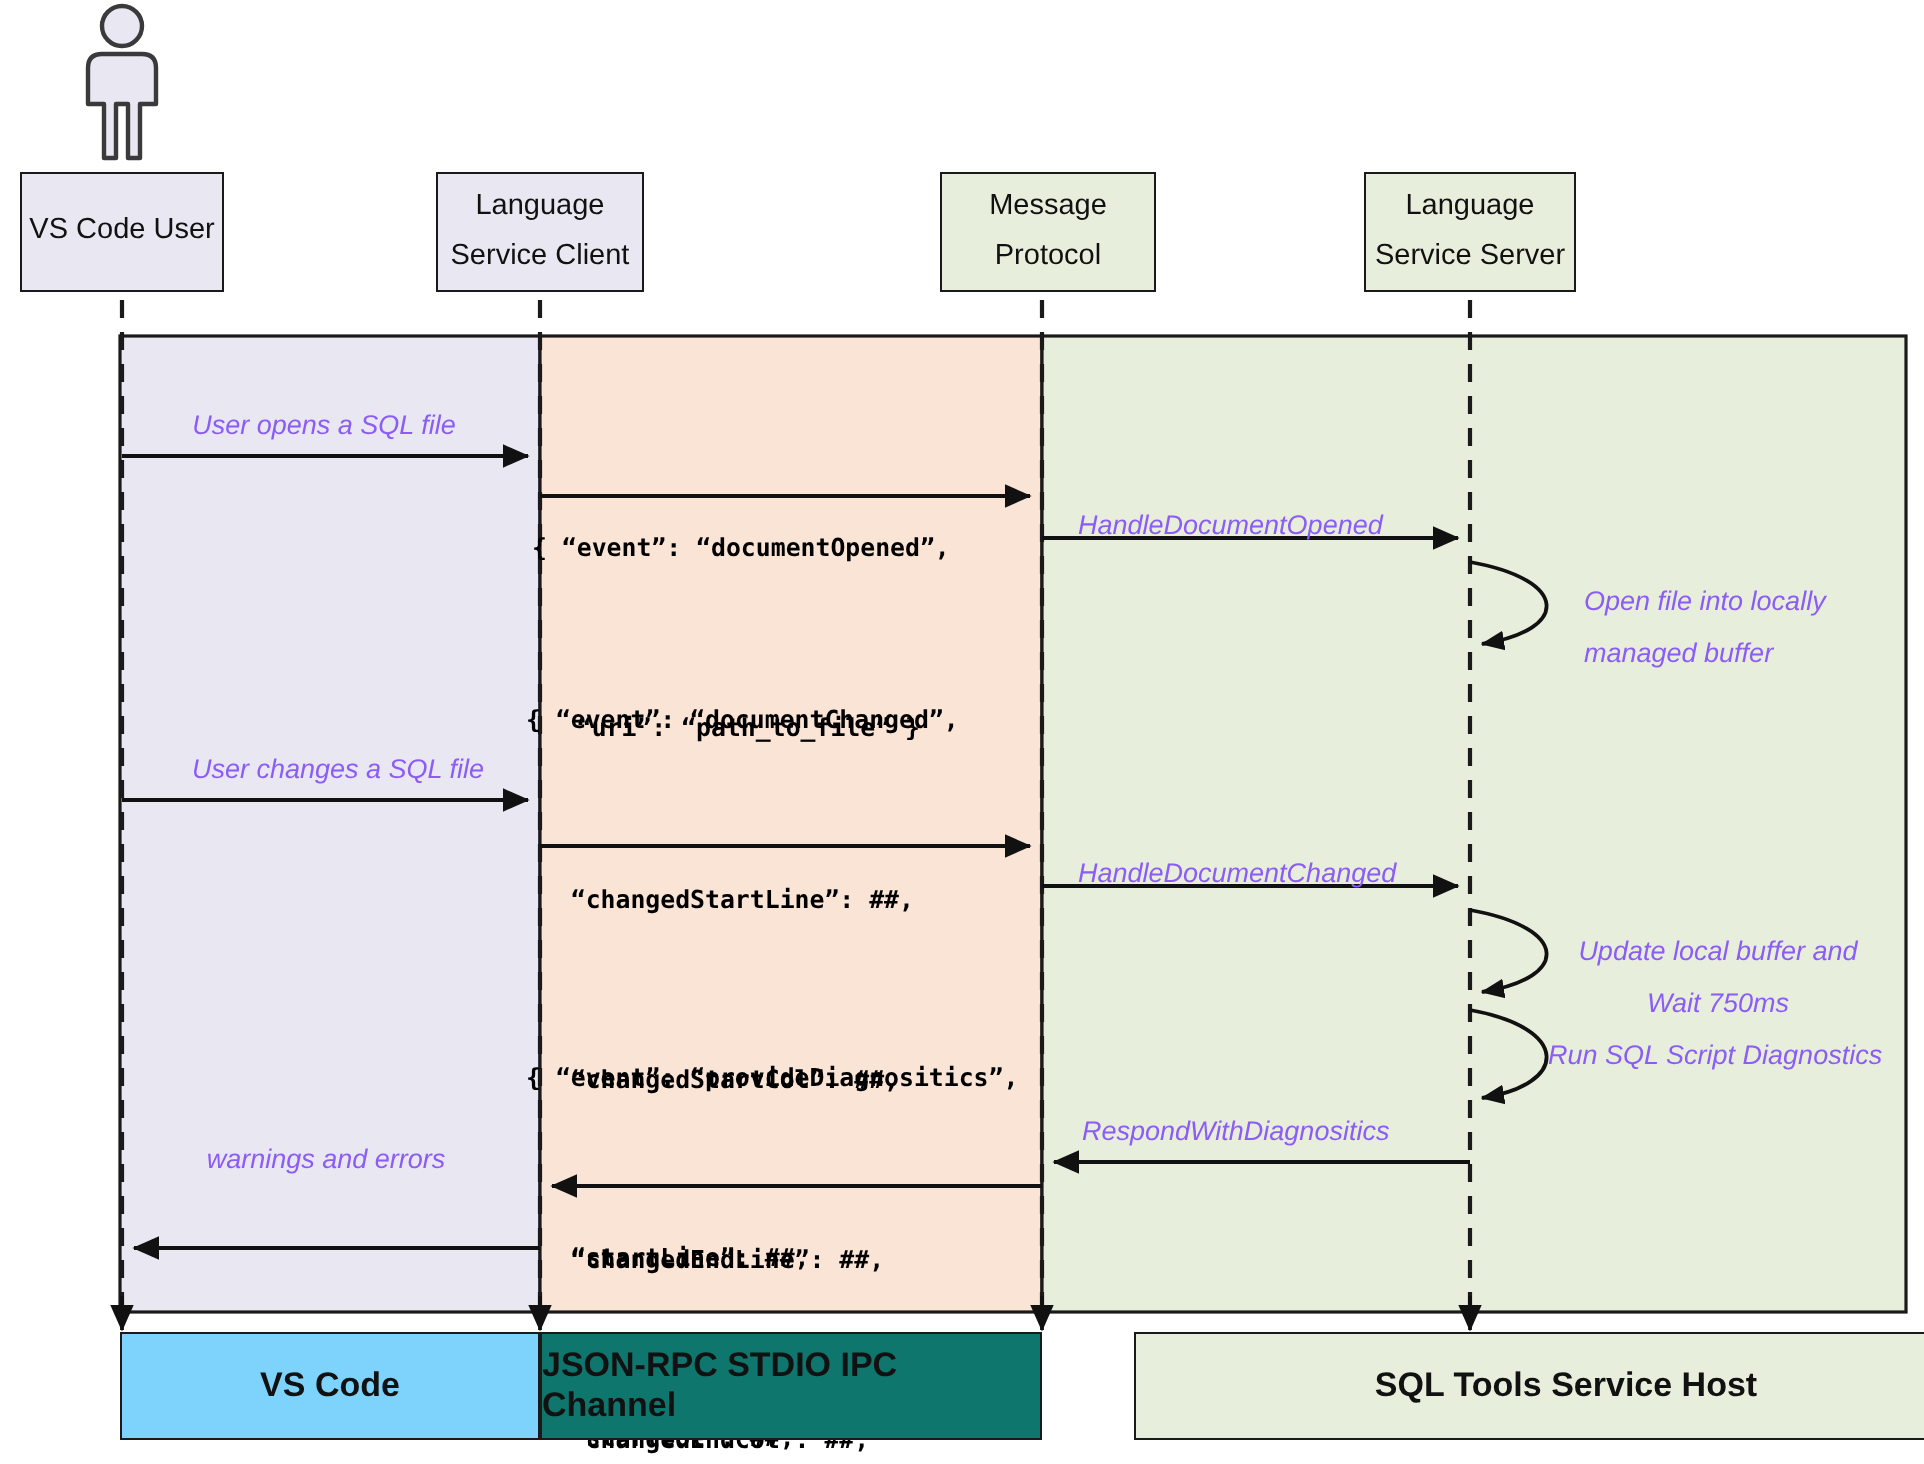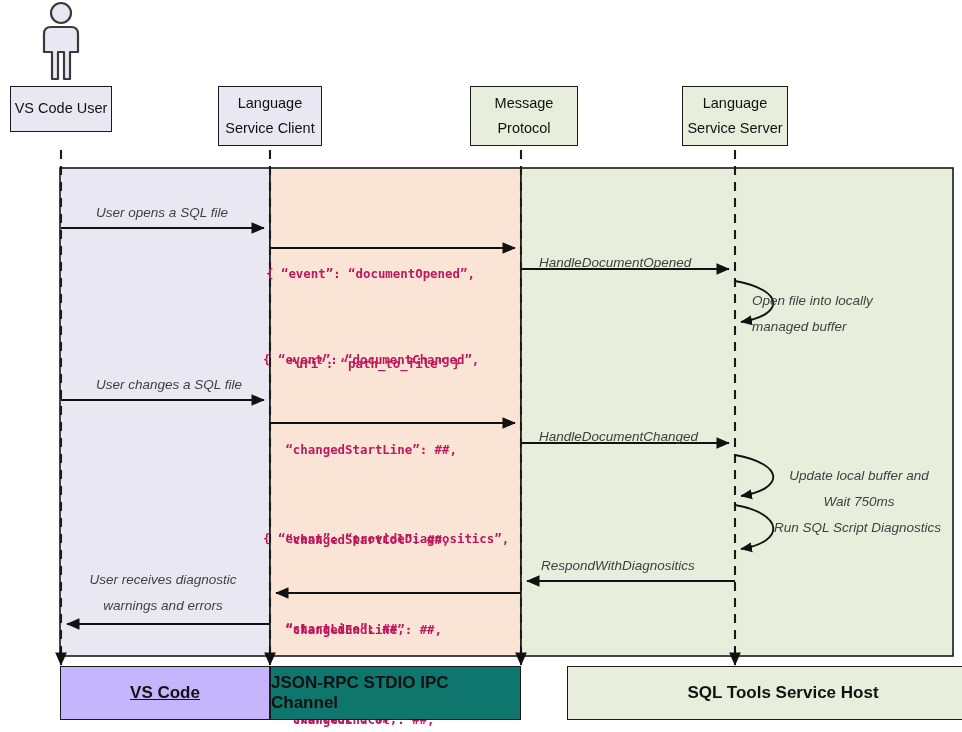--- a/index.html
+++ b/index.html
@@ -50,43 +50,43 @@
     position: absolute;
     border: 1.6px solid #1a1a1a;
     box-sizing: border-box;
     display: flex;
     align-items: center;
     justify-content: center;
     font-size: 17px;
     font-weight: bold;
     color: #111111;
   }
-  .fcell.vs { background: #c4b5fd; text-decoration: underline; }
+  .fcell.vs { background: #7dd3fc; }
   .fcell.mid { background: #0f766e; }
   .fcell.gr { background: #e8eedc; }
 
   
   .lbl {
     position: absolute;
     font-style: italic;
     font-size: 13.5px;
-    color: #404040;
+    color: #8b5cf6;
     line-height: 1.95;
     white-space: nowrap;
   }
   .lbl.center { text-align: center; transform: translateX(-50%); }
   .lbl.left   { text-align: left; }
 
   
   .json {
     position: absolute;
     font-family: "DejaVu Sans Mono", "Liberation Mono", monospace;
     font-weight: bold;
     font-size: 12.4px;
-    color: #be185d;
+    color: #000000;
     line-height: 2.42;
     white-space: pre;
   }
 </style>
 </head>
 <body>
 
 <div id="canvas">
 
   <svg id="diagram" viewBox="0 0 962 732" xmlns="http://www.w3.org/2000/svg">
@@ -146,21 +146,21 @@
       <line x1="735" y1="648" x2="735" y2="665" marker-end="url(#arrowEnd)"></line>
     </g>
 
     <g>
       <circle cx="61" cy="13" r="10" fill="#e9e7f2" stroke="#3a3a3a" stroke-width="2.2"></circle>
       <path d="M 44 34 Q 44 27 51 27 L 71 27 Q 78 27 78 34 L 78 52 L 70 52 L 70 79 L 64 79
                L 64 52 L 58 52 L 58 79 L 52 79 L 52 52 L 44 52 Z" fill="#e9e7f2" stroke="#3a3a3a" stroke-width="2.2" stroke-linejoin="round"></path>
     </g>
   </svg>
 
-  <div class="pbox vs" style="left:10px; top:86px; width:102px; height:46px;">
+  <div class="pbox vs" style="left:10px; top:86px; width:102px; height:60px;">
     <span>VS Code User</span>
   </div>
 
   <div class="pbox cl" style="left:218px; top:86px; width:104px; height:60px;">
     <span>Language</span>
     <span>Service Client</span>
   </div>
 
   <div class="pbox gr" style="left:470px; top:86px; width:108px; height:60px;">
     <span>Message</span>
@@ -186,25 +186,24 @@
 
   <div class="lbl left" style="left:539px; top:424px;">
     <div>HandleDocumentChanged</div>
   </div>
 
   <div class="lbl left" style="left:541px; top:553px;">
     <div>RespondWithDiagnositics</div>
   </div>
 
   <div class="lbl center" style="left:163px; top:567px;">
-    <div>User receives diagnostic</div>
     <div>warnings and errors</div>
   </div>
 
-  <div class="lbl left" style="left:752px; top:288px;">
+  <div class="lbl left" style="left:792px; top:288px;">
     <div>Open file into locally</div>
     <div>managed buffer</div>
   </div>
 
   <div class="lbl left" style="left:776px; top:463px; text-align:center; width:166px;">
     <div>Update local buffer and</div>
     <div>Wait 750ms</div>
   </div>
 
   <div class="lbl left" style="left:774px; top:515px;">

